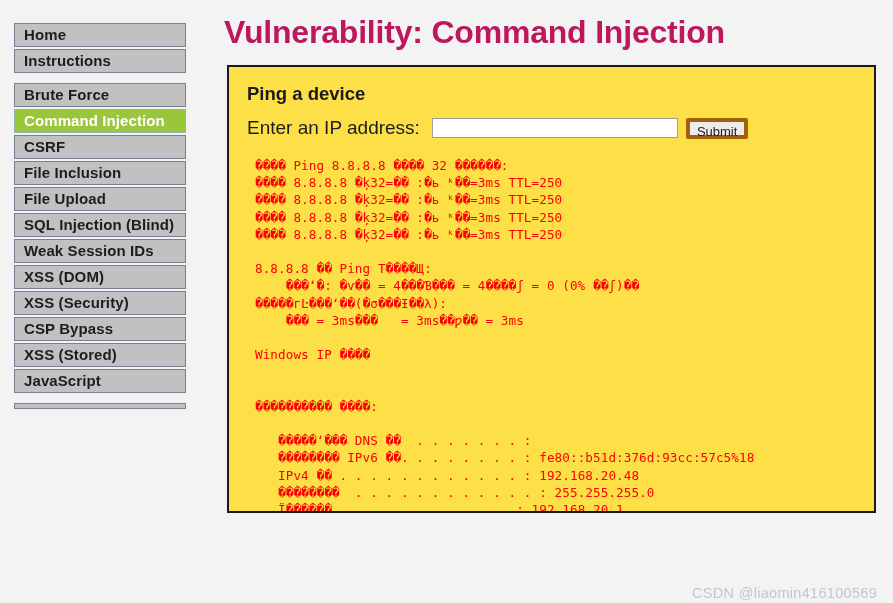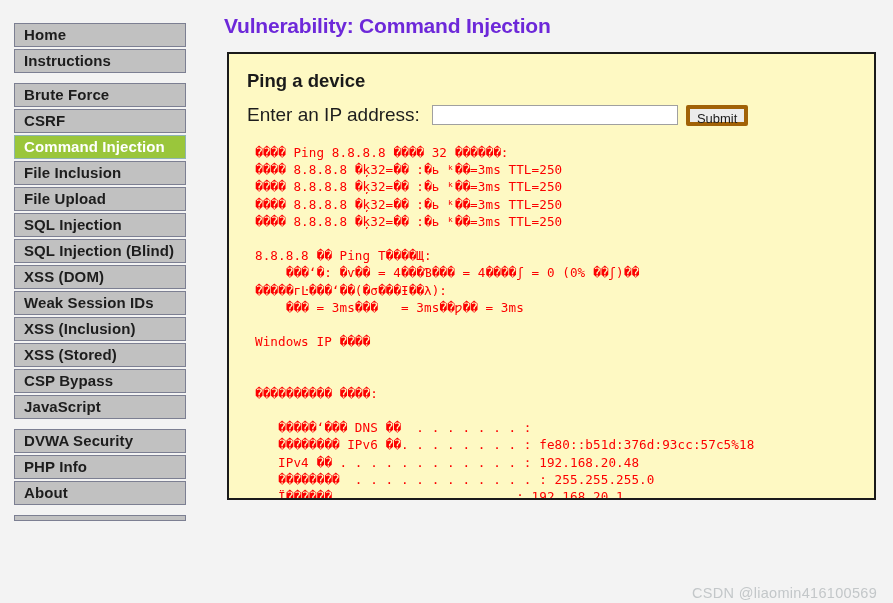--- a/index.html
+++ b/index.html
@@ -71,30 +71,30 @@
     position: absolute;
     left: 200px;
     top: 0;
     width: 693px;
     height: 603px;
   }
 
   #page-title {
     margin: 0;
     padding: 14px 0 0 24px;
-    font-size: 21px;
+    font-size: 32px;
     font-weight: bold;
-    color: #6d28d9;
+    color: #be185d;
     letter-spacing: -0.2px;
   }
 
   #vuln-panel {
     box-sizing: border-box;
     margin: 14px 17px 0 27px;
-    background: #fef9c3;
+    background: #fde047;
     border: 2px solid #1a1a1a;
     padding: 12px 14px 14px 18px;
     height: 448px;
     overflow: hidden;
   }
 
   #panel-heading {
     margin: 4px 0 12px 0;
     font-size: 18.5px;
     font-weight: bold;
@@ -167,37 +167,31 @@
 
 <div id="page">
 
   <nav id="sidebar">
       <ul class="nav-group first">
         <li class="nav-item">Home</li>
         <li class="nav-item">Instructions</li>
       </ul>
       <ul class="nav-group">
         <li class="nav-item">Brute Force</li>
+        <li class="nav-item selected">Command Injection</li>
         <li class="nav-item">CSRF</li>
-        <li class="nav-item selected">Command Injection</li>
         <li class="nav-item">File Inclusion</li>
         <li class="nav-item">File Upload</li>
-        <li class="nav-item">SQL Injection</li>
         <li class="nav-item">SQL Injection (Blind)</li>
+        <li class="nav-item">Weak Session IDs</li>
         <li class="nav-item">XSS (DOM)</li>
-        <li class="nav-item">Weak Session IDs</li>
-        <li class="nav-item">XSS (Inclusion)</li>
+        <li class="nav-item">XSS (Security)</li>
+        <li class="nav-item">CSP Bypass</li>
         <li class="nav-item">XSS (Stored)</li>
-        <li class="nav-item">CSP Bypass</li>
         <li class="nav-item">JavaScript</li>
-      </ul>
-      <ul class="nav-group">
-        <li class="nav-item">DVWA Security</li>
-        <li class="nav-item">PHP Info</li>
-        <li class="nav-item">About</li>
       </ul>
       <ul class="nav-group">
         <li class="nav-item clipped"></li>
       </ul>
     </nav>
 
   <div id="main">
 
     <h1 id="page-title">Vulnerability: Command Injection</h1>
 

